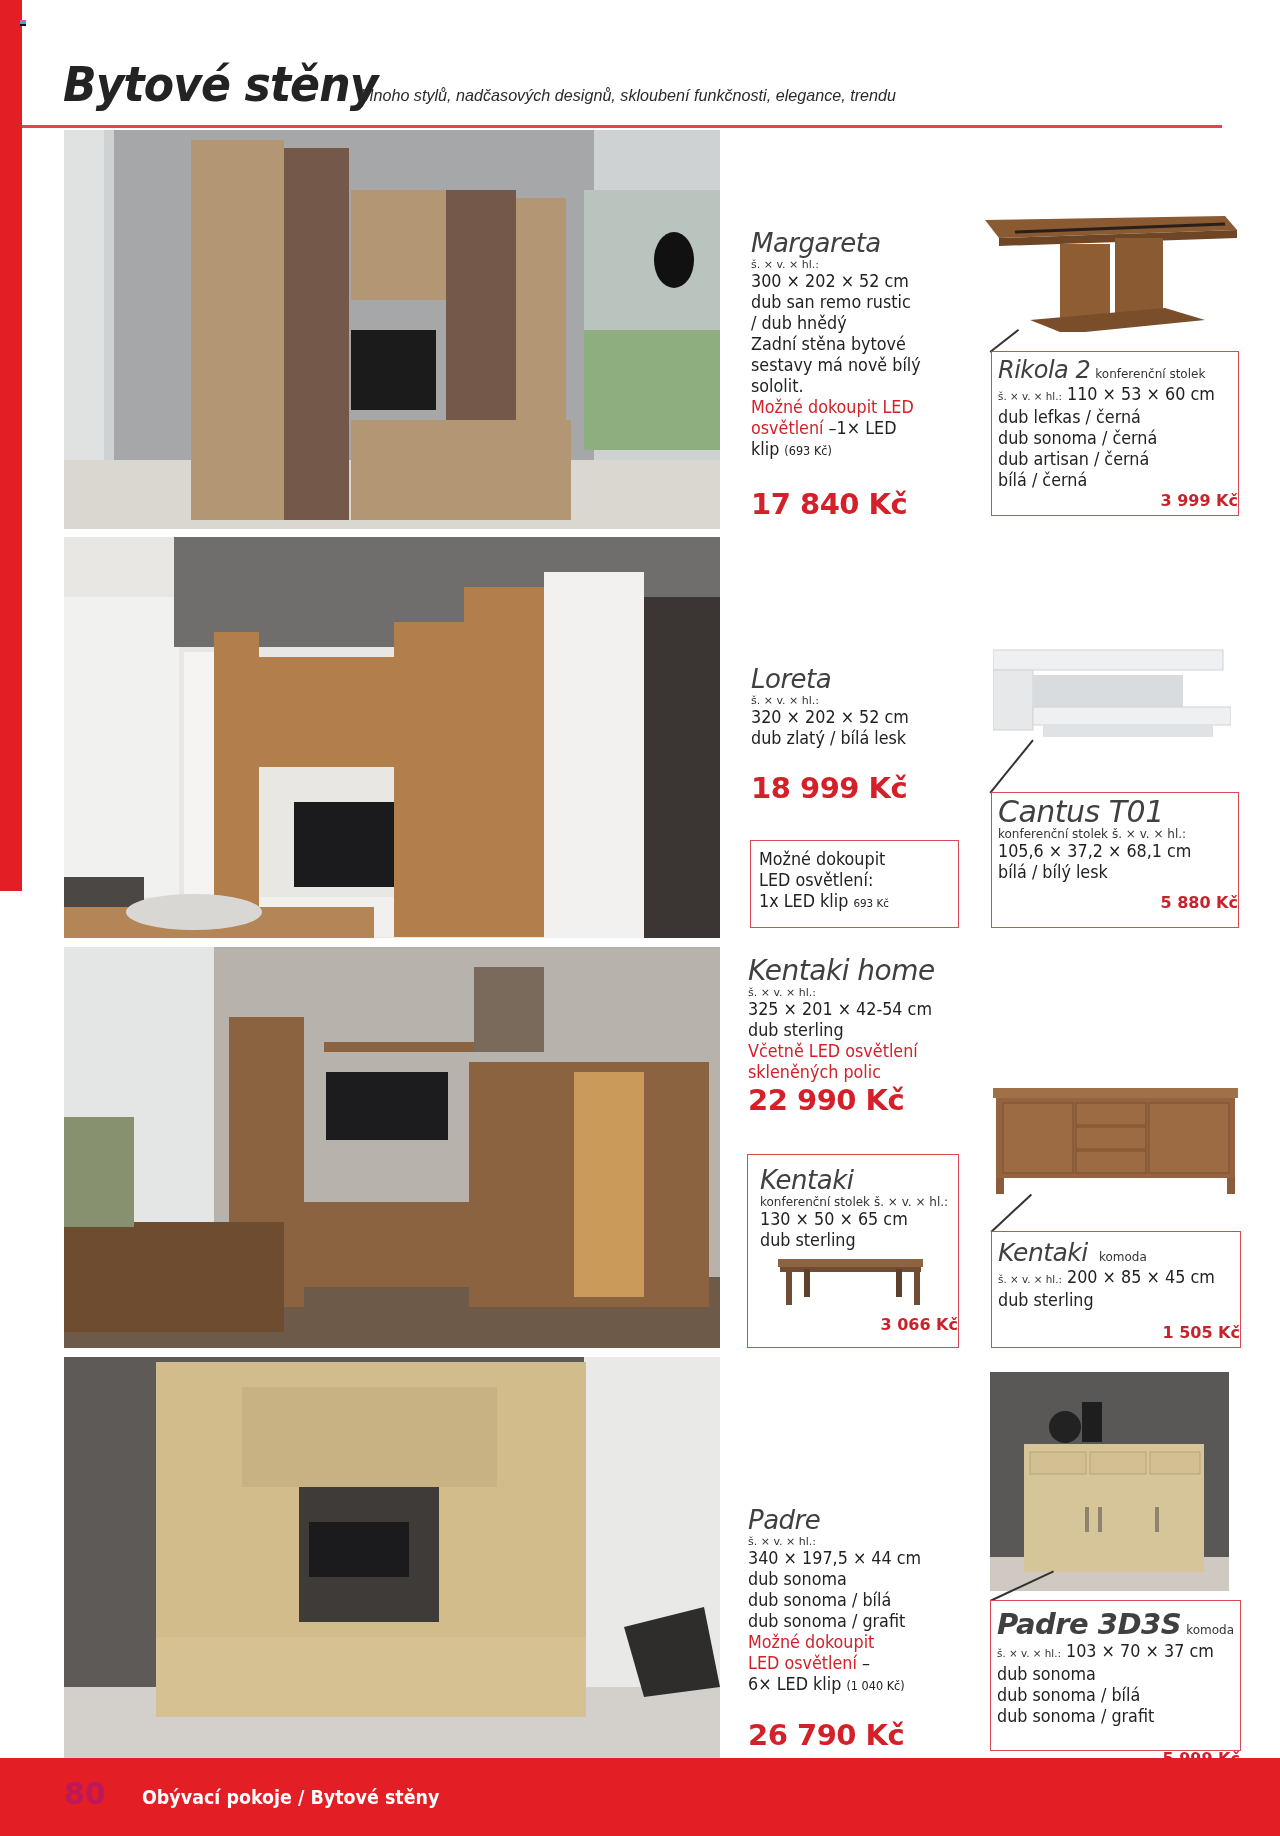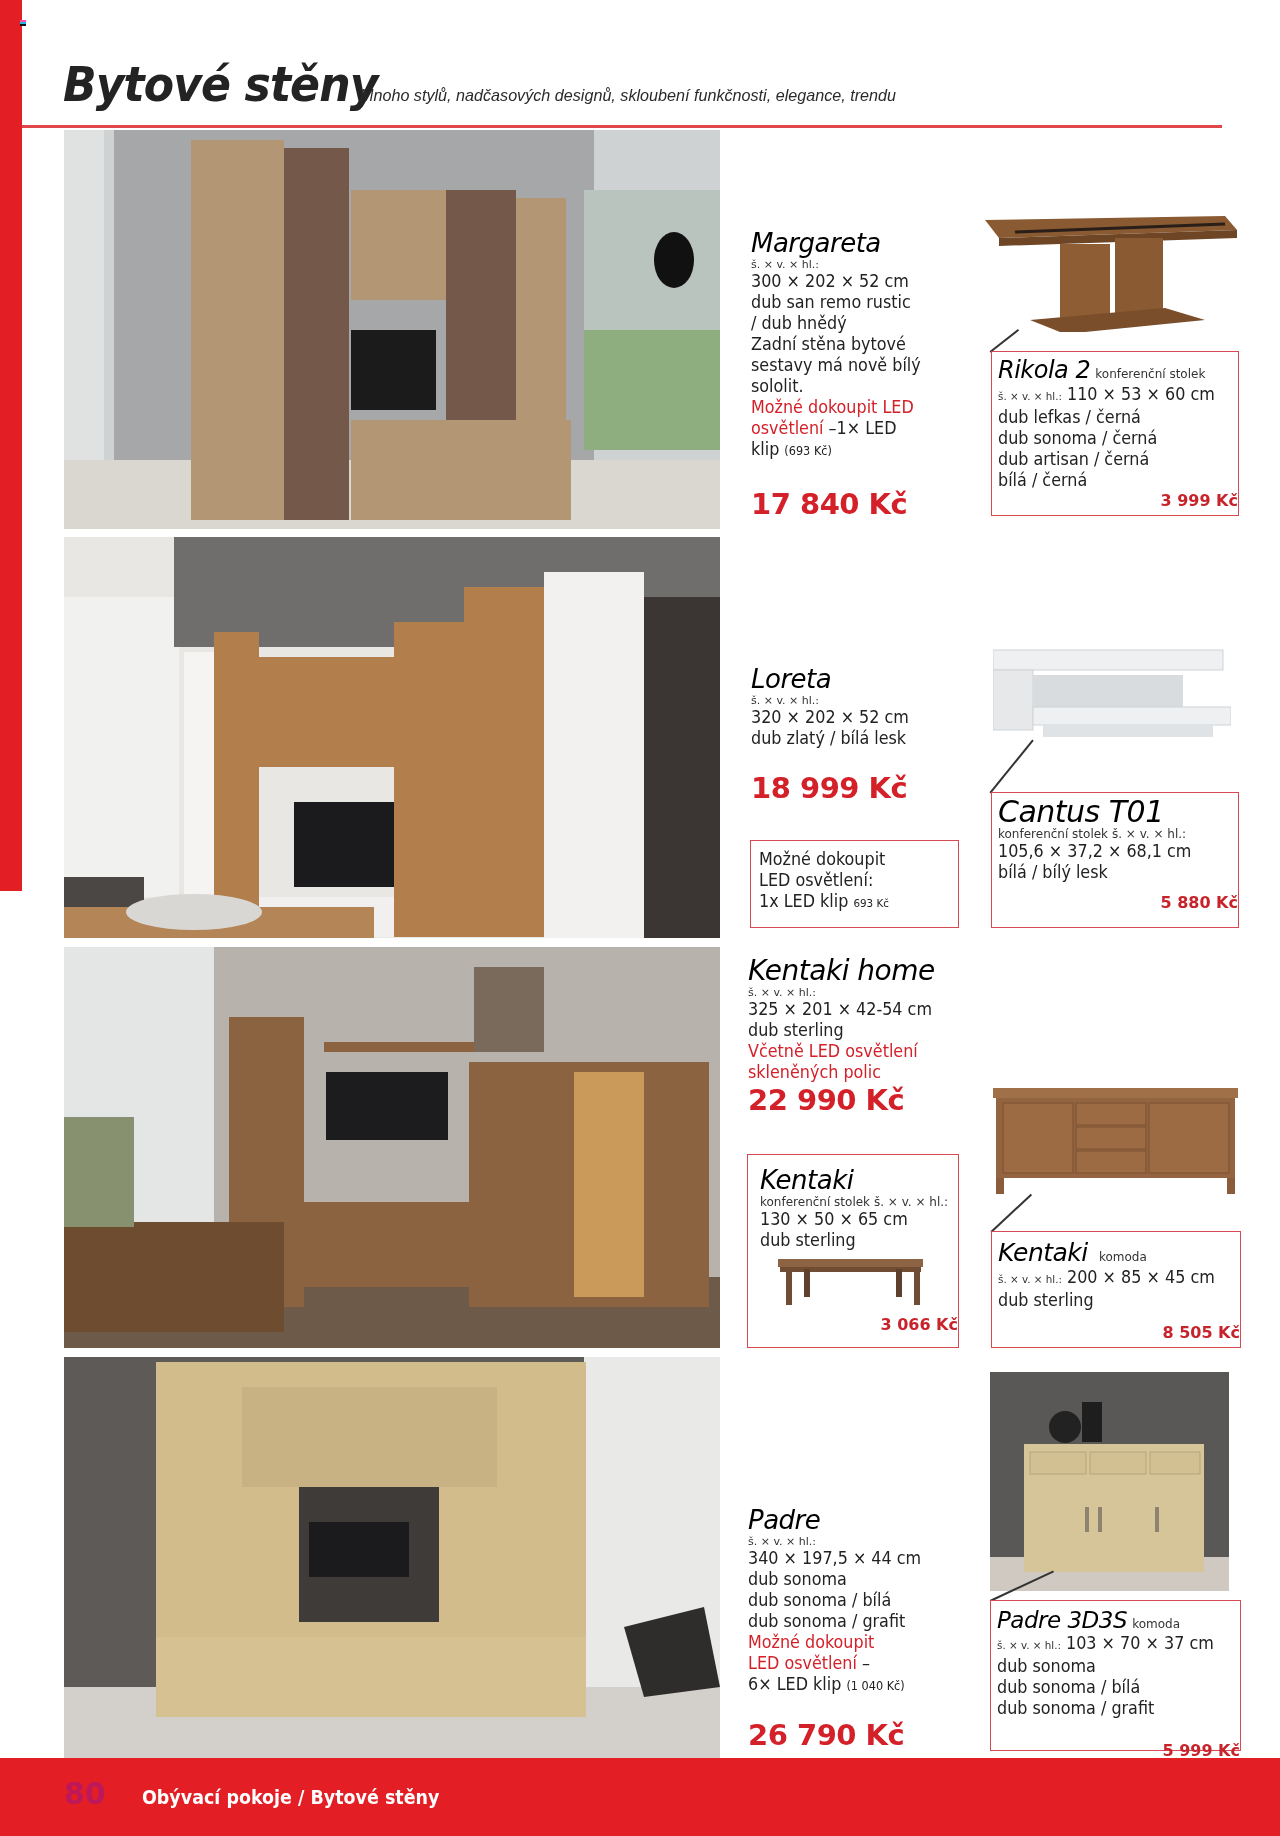--- a/index.html
+++ b/index.html
@@ -8,21 +8,21 @@
   .abs { position: absolute; }
   .side-bar { left: 0; top: 0; width: 22px; height: 891px; background: #e31e24; }
   .reg-mark { left: 20px; top: 20px; width: 6px; height: 6px; background: linear-gradient(#ff4fa0 0 33%, #1fb7e8 33% 66%, #111 66%); }
   .page-title { left: 63px; top: 56px; font-size: 48px; font-style: italic; font-weight: 700; color: #232323; letter-spacing: -1px; font-family: "DejaVu Sans", sans-serif; transform: scaleX(0.92); transform-origin: left; }
   .page-subtitle { left: 360px; top: 86px; font-size: 17px; font-style: italic; color: #2a2a2a; font-family: "Liberation Sans", sans-serif; transform: scaleX(0.95); transform-origin: left; }
   .header-rule { left: 22px; top: 125px; width: 1200px; height: 3px; background: #e0474c; }
 
   .photo { left: 64px; width: 656px; overflow: hidden; }
   .photo svg { width: 100%; height: 100%; display: block; }
 
-  .name { font-style: italic; font-weight: 400; color: #000000; font-family: "DejaVu Sans", sans-serif; letter-spacing: -0.5px; }
+  .name { font-style: italic; font-weight: 400; color: #404040; font-family: "DejaVu Sans", sans-serif; letter-spacing: -0.5px; }
   .t-small { font-size: 11px; color: #333; }
   .t-body { font-size: 17px; line-height: 21px; color: #222; font-family: "DejaVu Sans", sans-serif; transform: scaleX(0.94); transform-origin: left; white-space: nowrap; }
   .t-red { color: #d42028; }
   .price-big { font-size: 29px; font-weight: 700; color: #d42028; font-family: "DejaVu Sans", sans-serif; letter-spacing: -0.5px; }
   .price-small { font-size: 16px; font-weight: 700; color: #c8232b; font-family: "DejaVu Sans", sans-serif; text-align: right; }
   .box { border: 1.5px solid #d84a52; background: #fff; }
   .callout-line { position: absolute; height: 1.5px; background: #333; transform-origin: left center; }
 
   .footer { left: 0; top: 1758px; width: 1280px; height: 78px; background: #e31e24; }
   .footer-num { left: 64px; top: 1776px; font-size: 30px; font-weight: 700; color: #be185d; font-family: "DejaVu Sans", sans-serif; }
@@ -225,21 +225,21 @@
 <div class="abs box" style="left:991px;top:1231px;width:250px;height:117px;padding:6px 0 0 6px;">
   <div style="white-space:nowrap;">
     <span class="name" style="font-size:25px;">Kentaki</span>
     <span class="t-small" style="font-size:12px;margin-left:6px;">komoda</span>
   </div>
   <div class="t-body">
     <span class="t-small">š. × v. × hl.:</span>
     <span>200 × 85 × 45 cm</span>
   </div>
   <div class="t-body">dub sterling</div>
-  <div class="price-small" style="margin-top:12px;">8 505 Kč</div>
+  <div class="price-small" style="margin-top:12px;">1 505 Kč</div>
 </div>
 
 <div class="abs photo" style="top:1357px;height:401px;">
   <svg viewBox="0 0 656 401" preserveAspectRatio="none">
     <rect width="656" height="401" fill="#5d5a57"></rect>
     <rect x="520" y="0" width="136" height="401" fill="#e9e9e8"></rect>
     <rect x="0" y="330" width="656" height="71" fill="#d3cfca"></rect>
     <rect x="92" y="5" width="430" height="355" fill="#d2bc8c"></rect>
     <rect x="178" y="30" width="255" height="100" fill="#c8b283"></rect>
     <rect x="235" y="130" width="140" height="135" fill="#3e3b38"></rect>
@@ -278,21 +278,21 @@
     <rect x="95" y="135" width="4" height="25" fill="#8e8270"></rect>
     <rect x="108" y="135" width="4" height="25" fill="#8e8270"></rect>
     <rect x="165" y="135" width="4" height="25" fill="#8e8270"></rect>
     <circle cx="75" cy="55" r="16" fill="#222"></circle>
     <rect x="92" y="30" width="20" height="40" fill="#1e1e1e"></rect>
   </svg>
 </div>
 <div class="callout-line" style="left:990px;top:1600px;width:70px;transform:rotate(-25deg);"></div>
 <div class="abs box" style="left:990px;top:1600px;width:251px;height:151px;padding:6px 0 0 6px;">
   <div style="white-space:nowrap;">
-    <span class="name" style="font-size:23px;">Padre 3D3S</span>
+    <span class="name" style="font-size:29px;font-weight:bold;">Padre 3D3S</span>
     <span class="t-small" style="font-size:12px;">komoda</span>
   </div>
   <div class="t-body">
     <span class="t-small">š. × v. × hl.:</span>
     <span>103 × 70 × 37 cm</span>
   </div>
   <div class="t-body">dub sonoma</div>
   <div class="t-body">dub sonoma / bílá</div>
   <div class="t-body">dub sonoma / grafit</div>
   <div class="price-small" style="margin-top:22px;">5 999 Kč</div>

